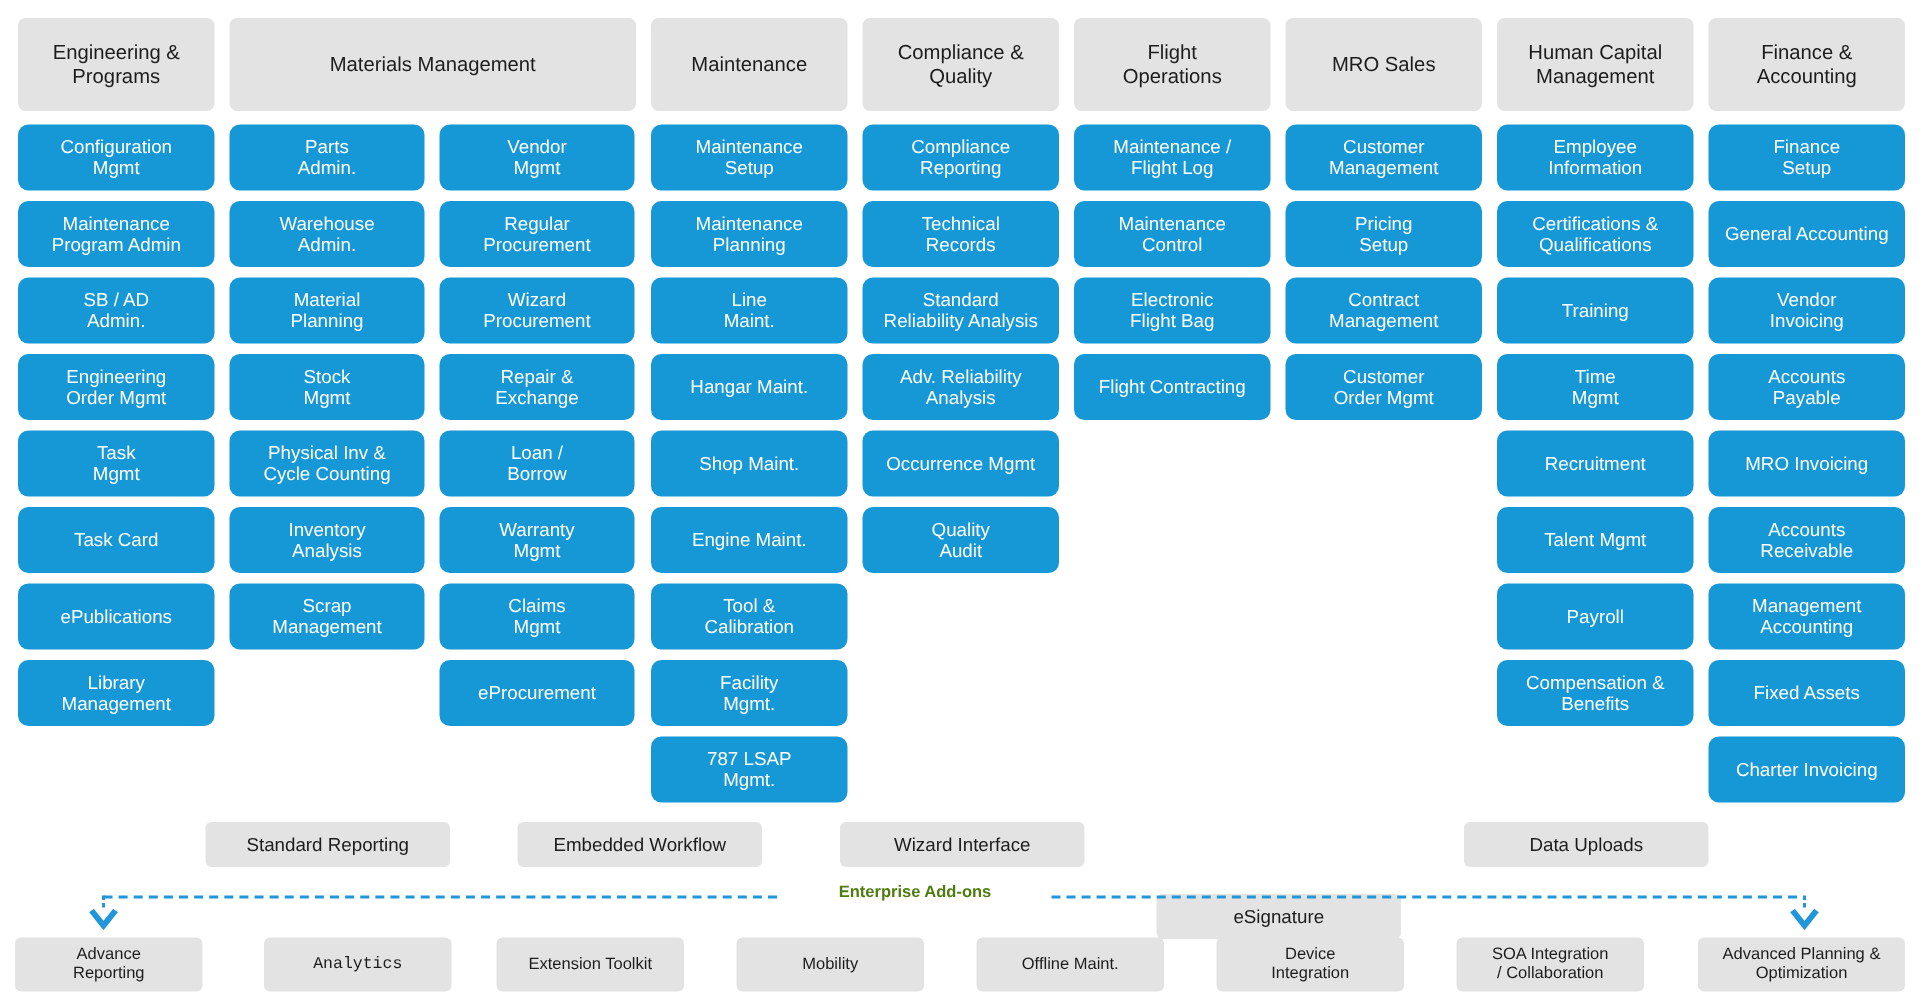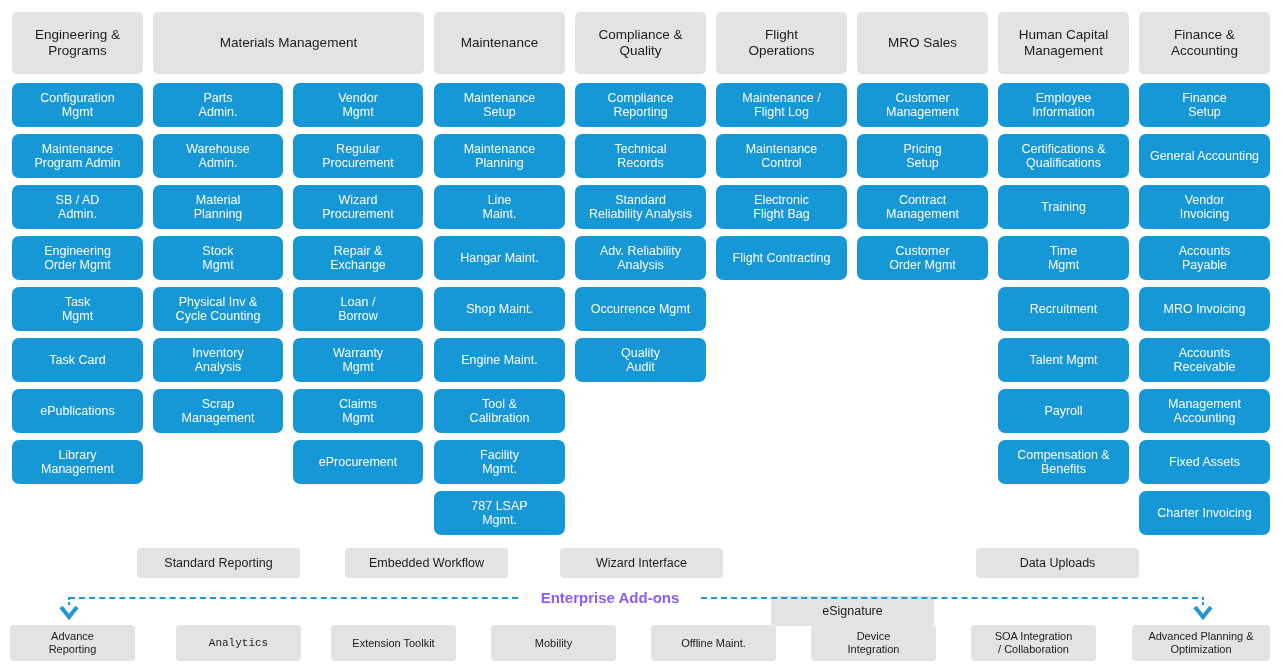--- a/index.html
+++ b/index.html
@@ -41,21 +41,21 @@
   .utilities .util:nth-child(3){left:560px;}
   .utilities .util:nth-child(4){left:771px;margin-top:48px;}
   .utilities .util:nth-child(5){left:976px;}
 
   
   .dash{position:absolute;top:597px;height:0;border-top:2px dashed var(--accent);}
   .dash-left{left:69px;width:449px;}
   .dash-right{left:701px;width:497px;}
   .addons-label{
     position:absolute;left:518px;top:589px;width:184px;text-align:center;
-    font-size:15px;font-weight:700;color:#8b5cf6;
+    font-size:11px;font-weight:700;color:#4d7c0f;
   }
   .arrow{position:absolute;color:var(--accent);}
   .arrow-left{left:58px;top:596px;}
   .arrow-right{left:1192px;top:596px;}
 
   
   .addon{
     position:absolute;top:625px;width:125px;height:36px;background:var(--gray);border-radius:4px;
     display:flex;align-items:center;justify-content:center;text-align:center;
     font-size:11px;color:var(--ink);line-height:1.15;white-space:pre-line;padding:2px 3px;

